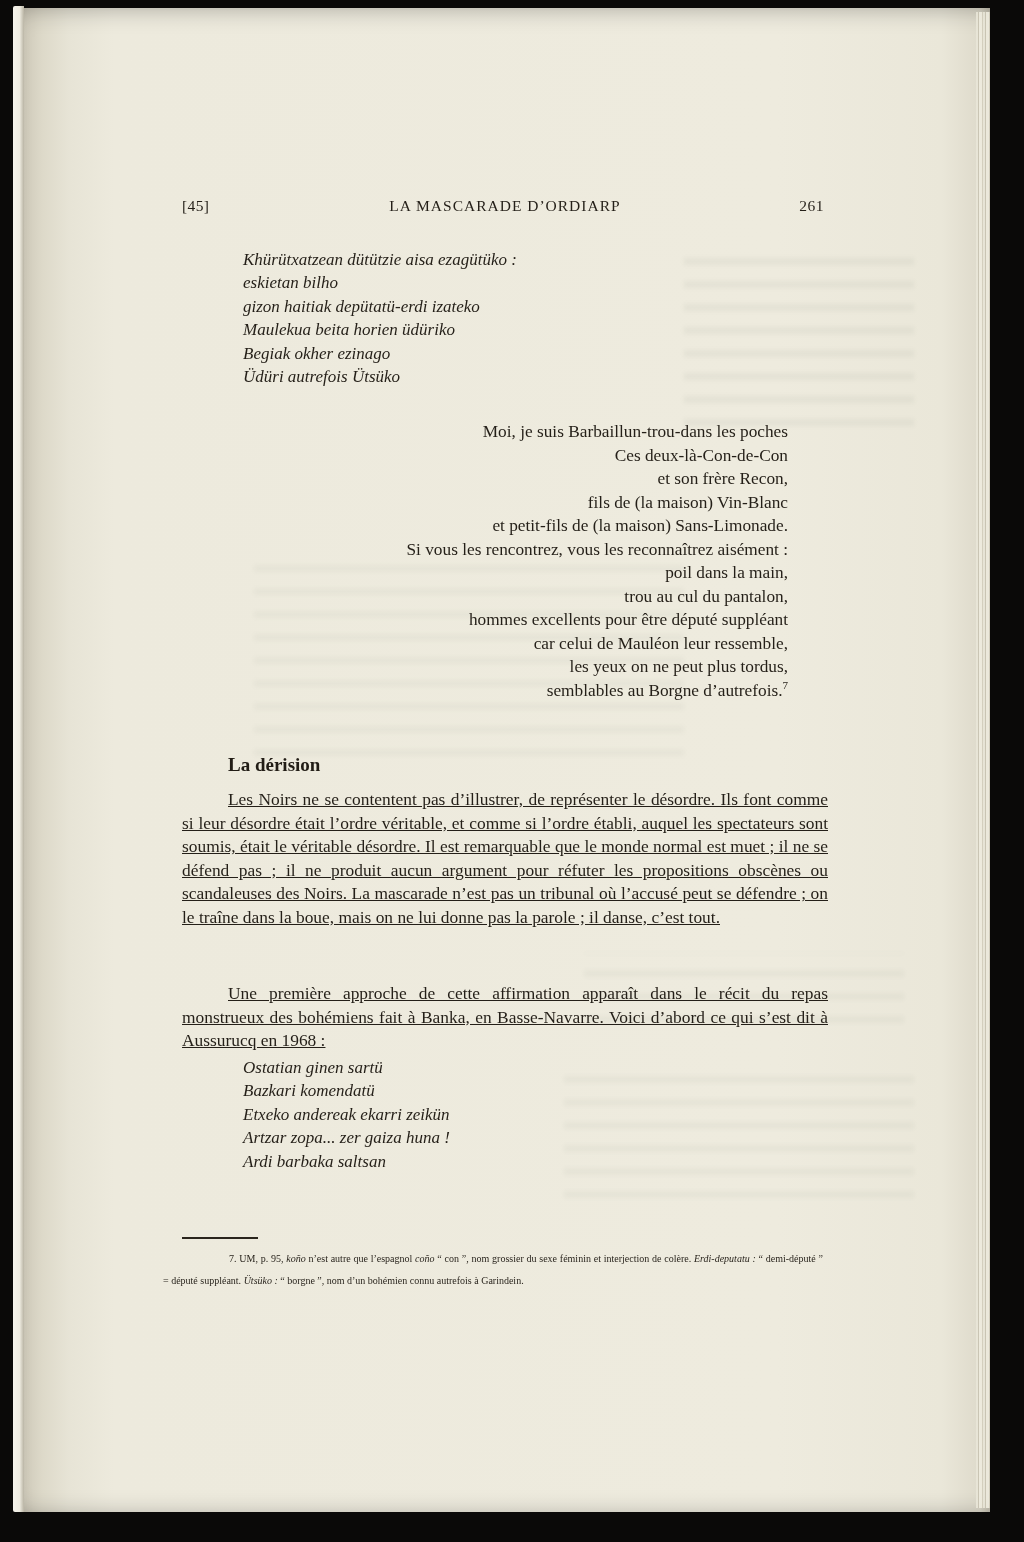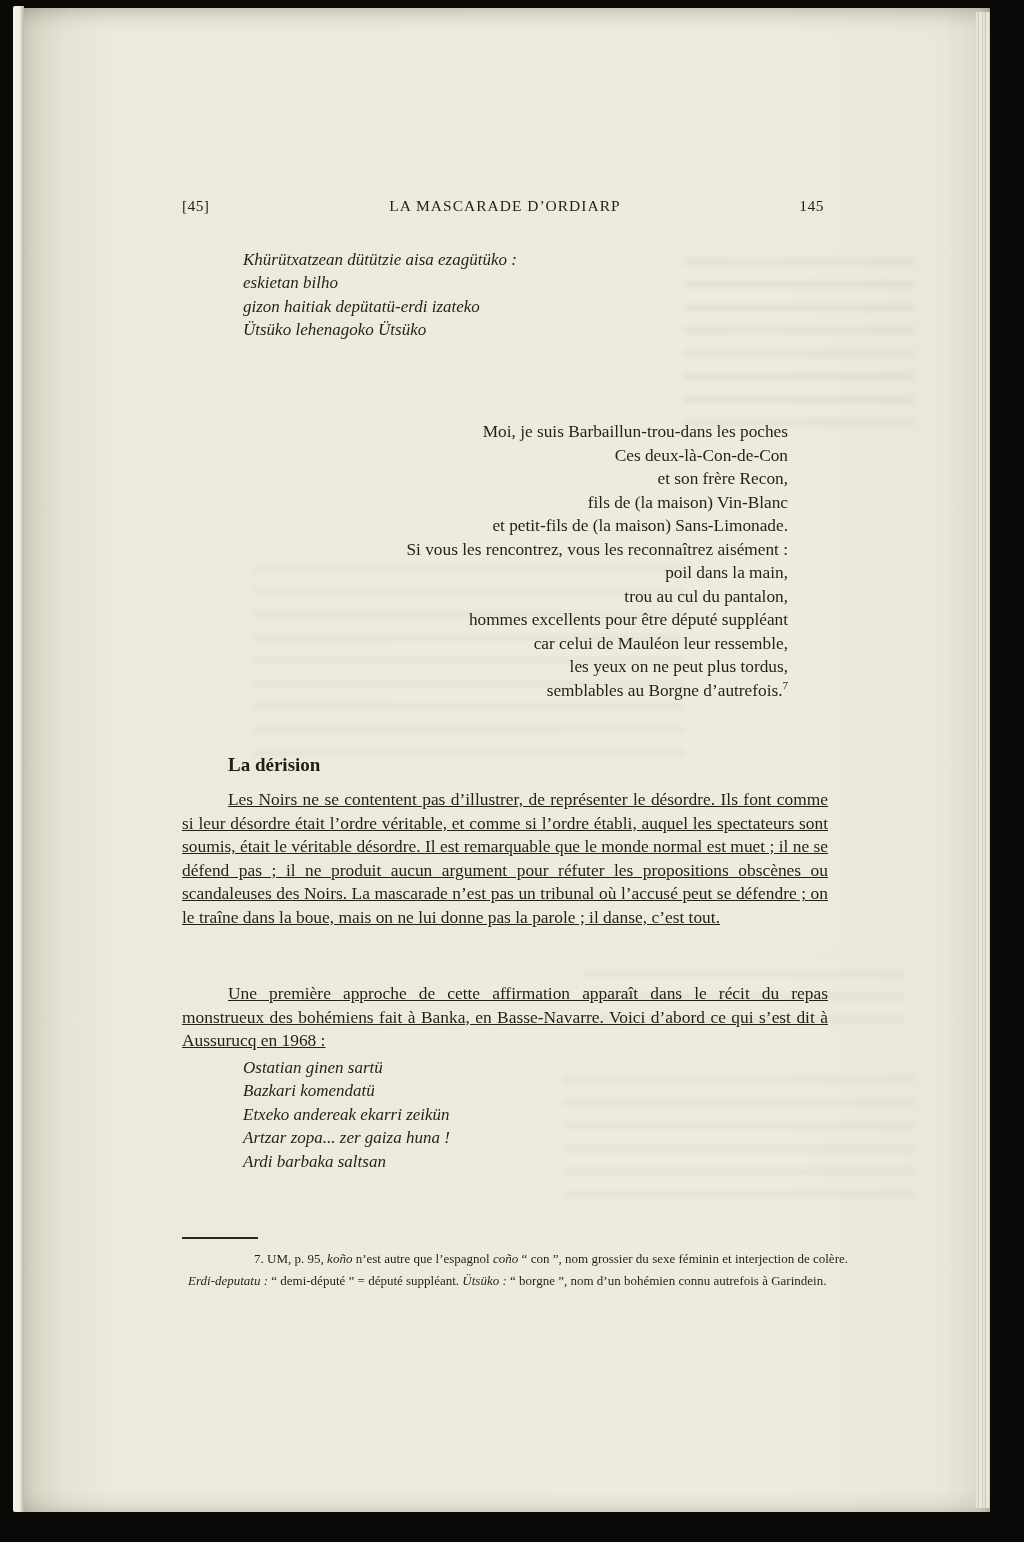--- a/index.html
+++ b/index.html
@@ -71,22 +71,22 @@
     position:absolute; left:158px; width:646px;
     font-size:17.4px; line-height:23.6px; text-align:justify; color:#241f18;text-decoration:underline;
   }
   .body-par.indent { text-indent:46px; }
 
   .fn-rule {
     position:absolute; left:158px; top:1229px; width:76px; height:2px;
     background:#2a251d;
   }
   .footnote {
-    position:absolute; left:164px; top:1240px; width:660px;
-    font-size:13px; line-height:22px; text-align:justify;
+    position:absolute; left:139px; top:1240px; width:660px;
+    font-size:10px; line-height:22px; text-align:justify;
     text-indent:66px; color:#241f18;
   }
   .footnote .it { font-style:italic; }
 </style>
 </head>
 <body>
 
 <div class="scene">
 
   <div class="edge-left"></div>
@@ -94,28 +94,30 @@
   <div class="page">
 
     <div class="bleed" style="left:660px; top:248px; width:230px; height:170px;"></div>
     <div class="bleed" style="left:230px; top:548px; width:430px; height:200px; opacity:.35;"></div>
     <div class="bleed" style="left:560px; top:945px; width:320px; height:70px; opacity:.4;"></div>
     <div class="bleed" style="left:540px; top:1055px; width:350px; height:135px; opacity:.4;"></div>
 
     <div class="page-header">
       <span class="bracket">[45]</span>
       <span class="title">LA MASCARADE D’ORDIARP</span>
-      <span class="folio">145</span>
+      <span class="folio">261</span>
     </div>
 
     <div class="verse it" style="top:240px;">
       <div class="vline">Khürütxatzean dütützie aisa ezagütüko :</div>
       <div class="vline">eskietan bilho</div>
       <div class="vline">gizon haitiak depütatü-erdi izateko</div>
-      <div class="vline">Ütsüko lehenagoko Ütsüko</div>
+      <div class="vline">Maulekua beita horien üdüriko</div>
+      <div class="vline">Begiak okher ezinago</div>
+      <div class="vline">Üdüri autrefois Ütsüko</div>
     </div>
 
     <div class="verse verse-fr" style="top:412px;">
       <div class="vline">Moi, je suis Barbaillun-trou-dans les poches</div>
       <div class="vline">Ces deux-là-Con-de-Con</div>
       <div class="vline">et son frère Recon,</div>
       <div class="vline">fils de (la maison) Vin-Blanc</div>
       <div class="vline">et petit-fils de (la maison) Sans-Limonade.</div>
       <div class="vline">Si vous les rencontrez, vous les reconnaîtrez aisément :</div>
       <div class="vline">poil dans la main,</div>

